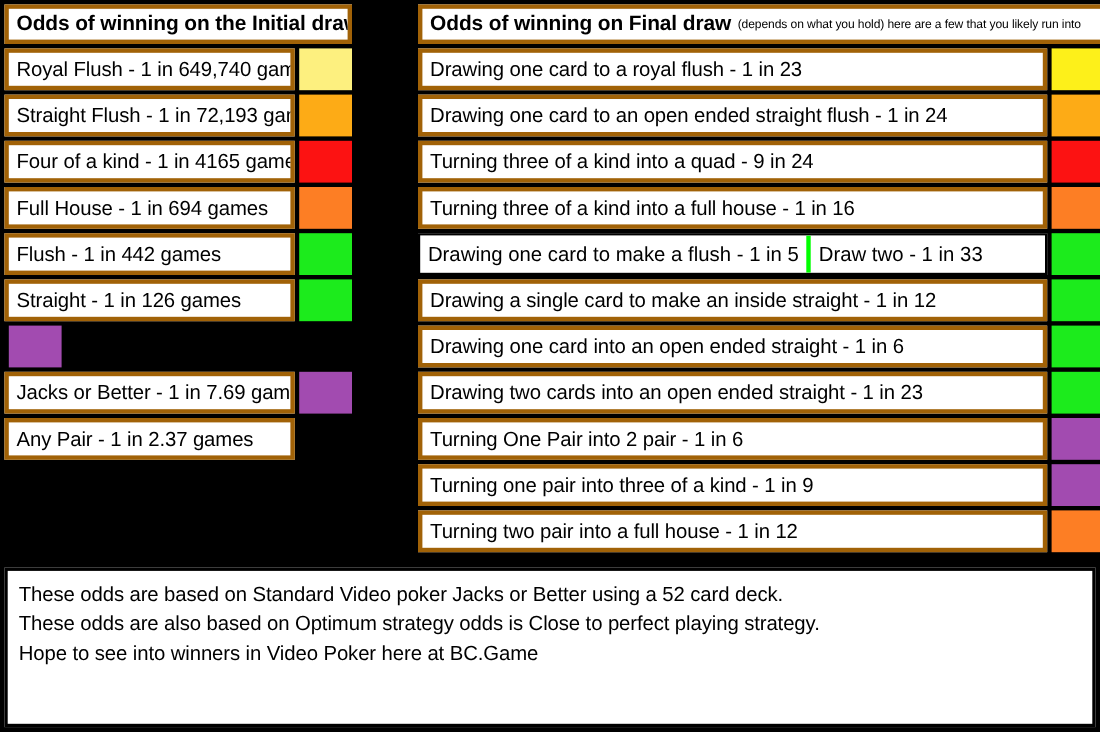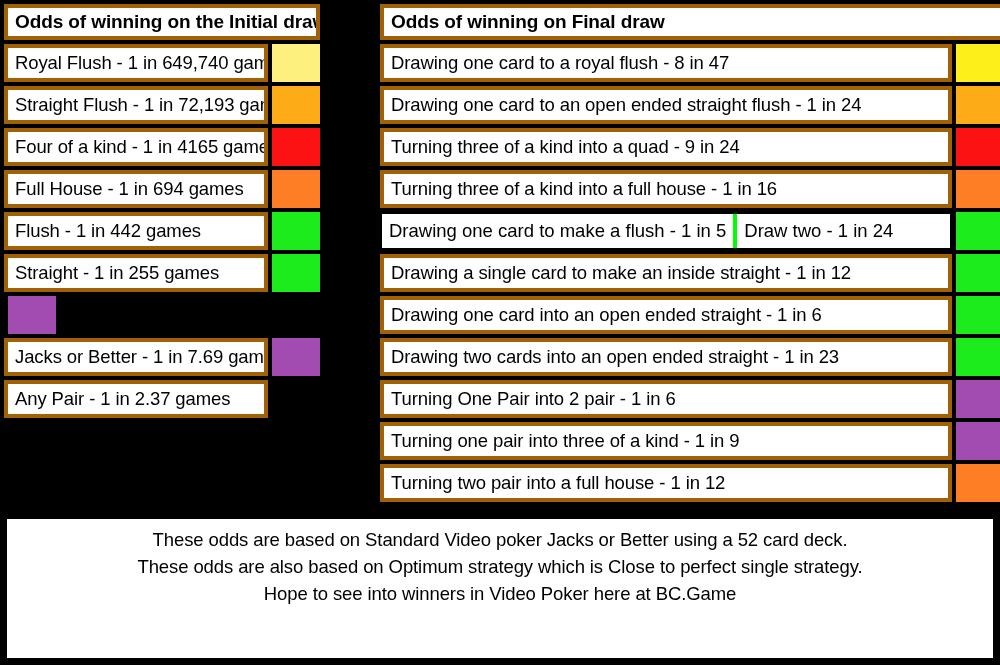--- a/index.html
+++ b/index.html
@@ -106,21 +106,20 @@
     background: #ffffff;
     border: 3px solid #000;
     padding: 10px 10px 6px 10px;
   }
   .footer p {
     margin: 0 0 5px 0;
     font-size: 18.5px;
     color: #000;
     white-space: nowrap;
     letter-spacing: -0.1px;
-    text-align: center;
   }
 </style>
 </head>
 <body>
 
 <div class="page">
 
   <div class="left-col">
     <div class="row hdr hdr-row">
       <div class="cell-text">
@@ -153,21 +152,21 @@
           <div class="swatch" style="background: rgb(253, 126, 36);"></div>
         </div>
         <div class="row">
           <div class="cell-text">
             <span> Flush - 1 in 442 games</span>
           </div>
           <div class="swatch" style="background: rgb(28, 235, 28);"></div>
         </div>
         <div class="row">
           <div class="cell-text">
-            <span>Straight - 1 in 255 games</span>
+            <span>Straight - 1 in 126 games</span>
           </div>
           <div class="swatch" style="background: rgb(28, 235, 28);"></div>
         </div>
         <div class="row">
           <div class="swatch" style="background: rgb(162, 75, 176);"></div>
         </div>
         <div class="row">
           <div class="cell-text">
             <span>Jacks or Better - 1 in 7.69 games</span>
           </div>
@@ -179,26 +178,27 @@
           </div>
           <div class="swatch none"></div>
         </div>
       </div>
   </div>
 
   <div class="right-col">
     <div class="row hdr hdr-row">
       <div class="cell-text">
         <span>Odds of winning on Final draw</span>
+        <span class="hdr-sub">(depends on what you hold) here are a few that you likely run into</span>
       </div>
     </div>
     <div id="right-rows">
         <div class="row">
           <div class="cell-text">
-            <span>Drawing one card to a royal flush - 8 in 47</span>
+            <span>Drawing one card to a royal flush - 1 in 23</span>
           </div>
           <div class="swatch" style="background: rgb(253, 240, 26);"></div>
         </div>
         <div class="row">
           <div class="cell-text">
             <span>Drawing one card to an open ended straight flush - 1 in 24</span>
           </div>
           <div class="swatch" style="background: rgb(253, 171, 22);"></div>
         </div>
         <div class="row">
@@ -213,21 +213,21 @@
           </div>
           <div class="swatch" style="background: rgb(253, 126, 36);"></div>
         </div>
         <div class="row">
           <div class="split">
             <div class="part">
               <span>Drawing one card to make a flush - 1 in 5</span>
             </div>
             <div class="divider"></div>
             <div class="part">
-              <span>Draw two - 1 in 24</span>
+              <span>Draw two - 1 in 33</span>
             </div>
           </div>
           <div class="swatch" style="background: rgb(28, 235, 28);"></div>
         </div>
         <div class="row">
           <div class="cell-text">
             <span>Drawing a single card to make an inside straight  - 1 in 12</span>
           </div>
           <div class="swatch" style="background: rgb(28, 235, 28);"></div>
         </div>
@@ -260,18 +260,18 @@
             <span>Turning two pair into a full house - 1 in 12</span>
           </div>
           <div class="swatch" style="background: rgb(253, 126, 36);"></div>
         </div>
       </div>
   </div>
 
   <div class="footer">
     <div id="footer-lines">
         <p>These odds are based on Standard Video poker Jacks or Better using a 52 card deck.</p>
-        <p>These odds are also based on Optimum strategy which is Close to perfect single strategy.</p>
+        <p>These odds are also based on Optimum strategy odds is Close to perfect playing strategy.</p>
         <p>Hope to see into winners in Video Poker here at BC.Game</p>
       </div>
   </div>
 
 </div>
 
 </body></html>

